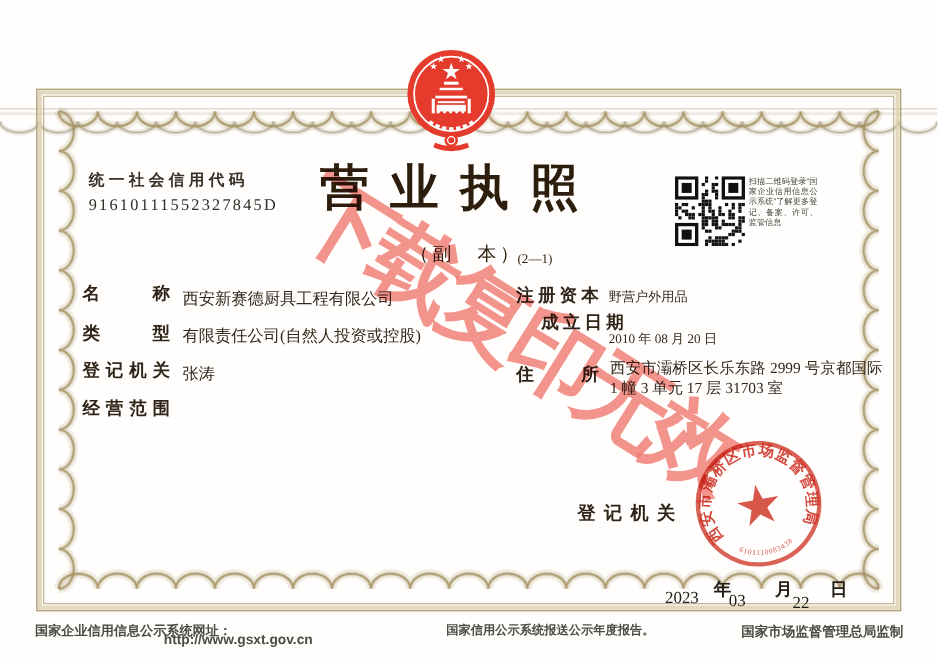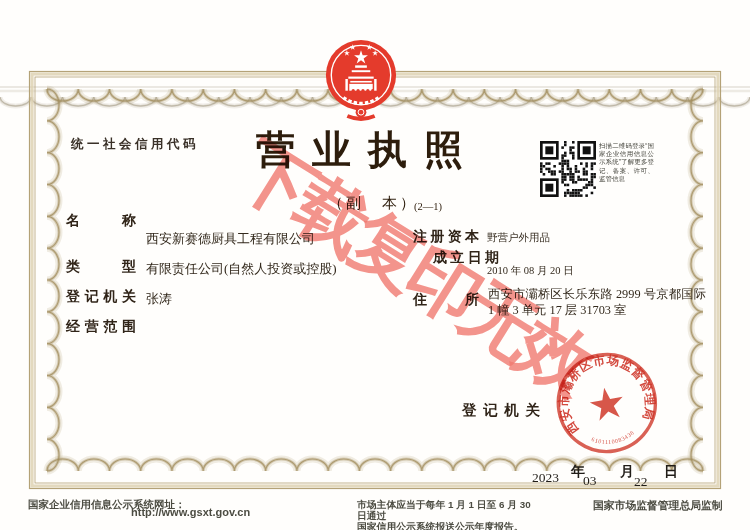--- a/index.html
+++ b/index.html
@@ -107,20 +107,21 @@
       <circle cx="52" cy="58" r="1.7" fill="#e43b2c"></circle>
       <rect x="24" y="46" width="2.5" height="12" fill="#fff"></rect>
       <rect x="53.5" y="46" width="2.5" height="12" fill="#fff"></rect>
       <path d="M 22 65 A 30 30 0 0 0 58 65" fill="none" stroke="#fff" stroke-width="3.4" stroke-dasharray="3.6 2.2"></path>
       <circle cx="40" cy="80" r="5.5" fill="#e43b2c"></circle>
       <circle cx="40" cy="80" r="3" fill="none" stroke="#fff" stroke-width="1"></circle>
       <path d="M 26 84 Q 40 90 54 84" fill="none" stroke="#e43b2c" stroke-width="4"></path>
     </svg>
 
   <div class="abs z10 credit-label">统一社会信用代码</div>
+  <div class="abs z10 credit-code">91610111552327845D</div>
   <div class="abs z10 title">营业执照</div>
   <div class="abs z10 subtitle"><span>（副　本）</span><span class="copy-no">(2—1)</span></div>
 
   <svg id="qr-svg" class="abs z10 qr-box" width="56" height="56" viewBox="0 0 56 56">
       <rect x="0" y="0" width="56" height="56" fill="#fff"></rect>
       <rect x="24" y="0" width="2.5599999999999996" height="2.5599999999999996" fill="#111"></rect>
       <rect x="32" y="0" width="2.5599999999999996" height="2.5599999999999996" fill="#111"></rect>
       <rect x="24" y="2.6666666666666665" width="2.5599999999999996" height="2.5599999999999996" fill="#111"></rect>
       <rect x="21.333333333333332" y="5.333333333333333" width="2.5599999999999996" height="2.5599999999999996" fill="#111"></rect>
       <rect x="29.333333333333332" y="5.333333333333333" width="2.5599999999999996" height="2.5599999999999996" fill="#111"></rect>
@@ -241,21 +242,21 @@
       <rect x="5.333333333333333" y="5.333333333333333" width="8" height="8" fill="#111"></rect>
       <rect x="37.33333333333333" y="0" width="18.666666666666664" height="18.666666666666664" fill="#111"></rect>
       <rect x="40" y="2.6666666666666665" width="13.333333333333332" height="13.333333333333332" fill="#fff"></rect>
       <rect x="42.666666666666664" y="5.333333333333333" width="8" height="8" fill="#111"></rect>
       <rect x="0" y="37.33333333333333" width="18.666666666666664" height="18.666666666666664" fill="#111"></rect>
       <rect x="2.6666666666666665" y="40" width="13.333333333333332" height="13.333333333333332" fill="#fff"></rect>
       <rect x="5.333333333333333" y="42.666666666666664" width="8" height="8" fill="#111"></rect>
     </svg>
   <div class="abs z10 qr-note">扫描二维码登录“国家企业信用信息公示系统”了解更多登记、备案、许可、监管信息</div>
 
-  <div class="abs z10 flabel left" style="top:212px;">名称</div>
+  <div class="abs z10 flabel left" style="top:226px;">名称</div>
   <div class="abs z10 fvalue v-left" style="top:230px;">西安新赛德厨具工程有限公司</div>
 
   <div class="abs z10 flabel left" style="top:258px;">类型</div>
   <div class="abs z10 fvalue v-left" style="top:260px;">有限责任公司(自然人投资或控股)</div>
 
   <div class="abs z10 flabel left" style="top:288px;">登记机关</div>
   <div class="abs z10 fvalue v-left" style="top:290px;">张涛</div>
 
   <div class="abs z10 flabel left" style="top:318px;">经营范围</div>
 
@@ -292,18 +293,17 @@
     <text font-size="6" fill="#cf372b" letter-spacing="0.6" opacity="0.85">
       <textPath href="#seal-bottom-arc" startOffset="50%" text-anchor="middle">6101110083438</textPath>
     </text>
   </svg>
 
   <div class="abs watermark">下载复印无效</div>
 
   <div class="abs z10 foot f-site-label">国家企业信用信息公示系统网址：</div>
   <div class="abs z10 foot f-site-url">http://www.gsxt.gov.cn</div>
   <div class="abs z10 foot f-notice">
-    <div>市场主体应当于每年 1 月 1 日至 6 月 30 日通过</div>
     <div>国家信用公示系统报送公示年度报告。</div>
   </div>
   <div class="abs z10 foot f-pub">国家市场监督管理总局监制</div>
 
 </div>
 
 </body></html>

